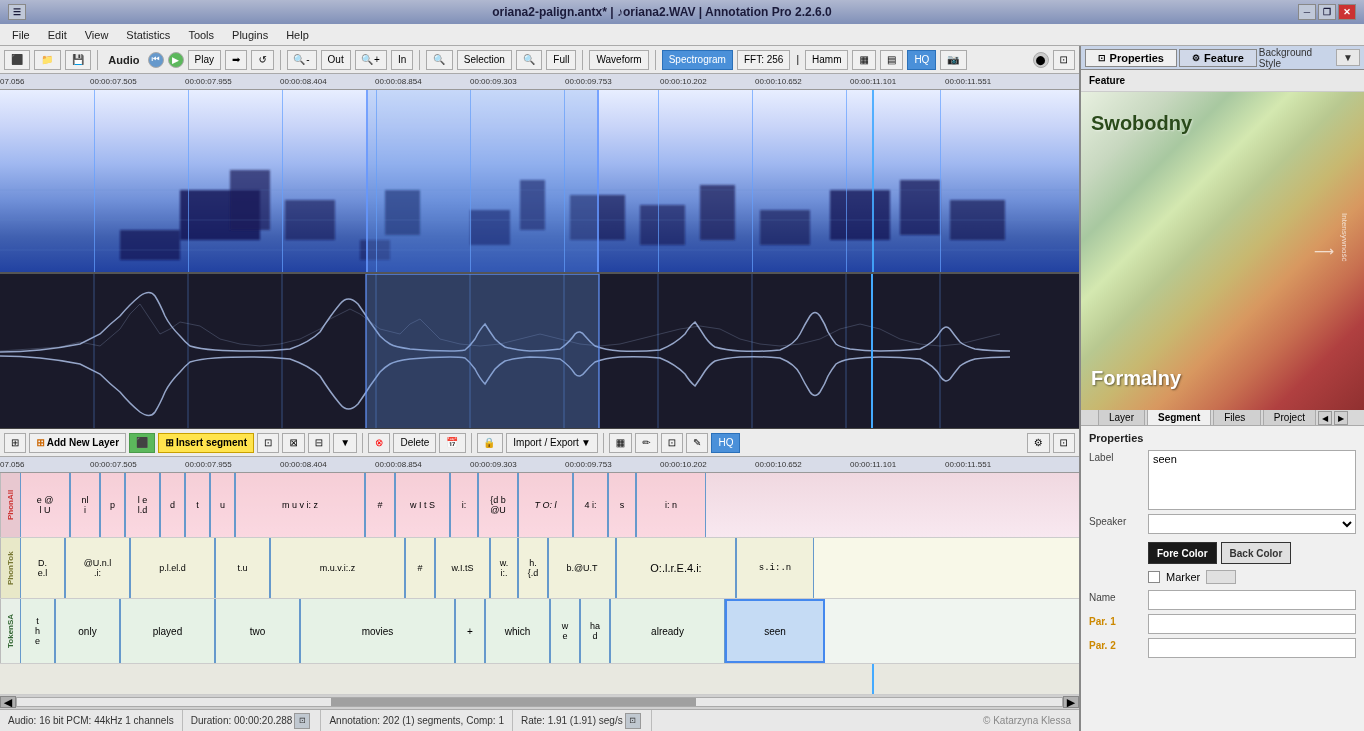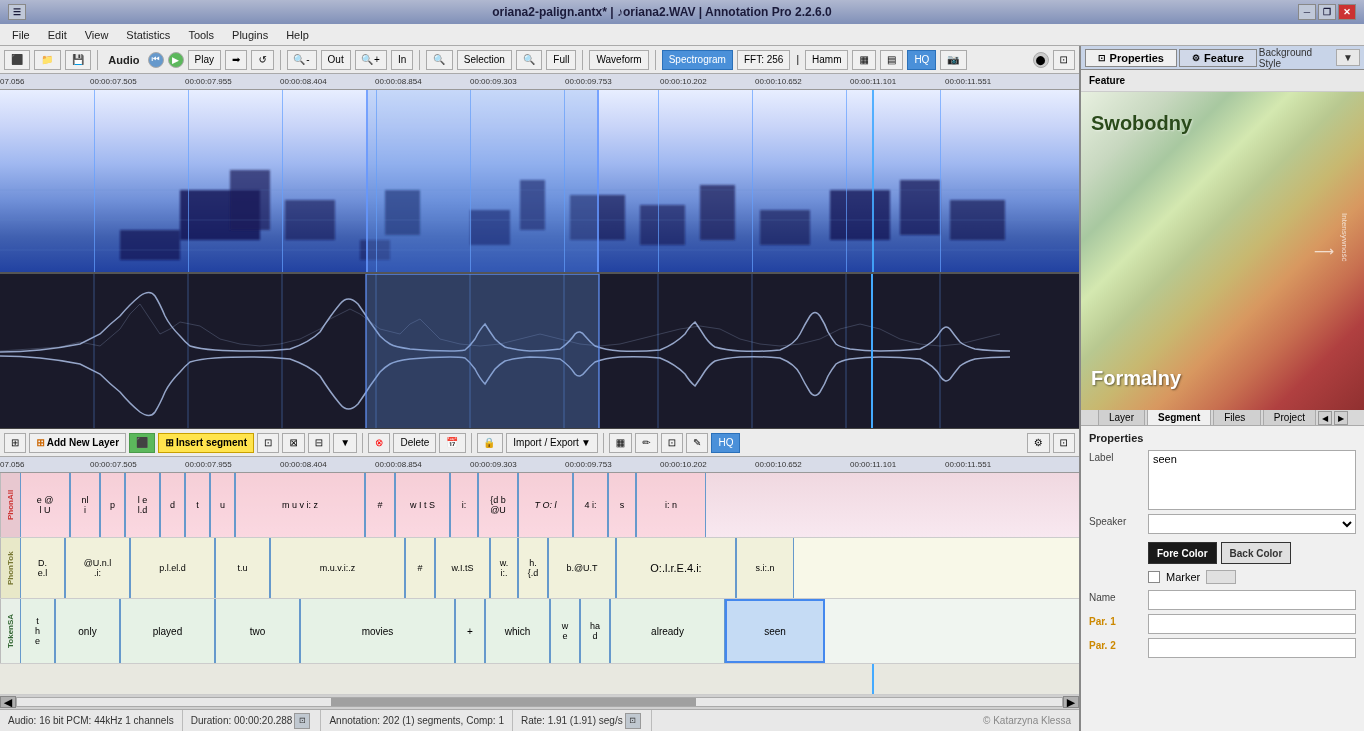--- a/index.html
+++ b/index.html
@@ -754,21 +754,21 @@
               </div>
             <div class="segment" style="width:30px;background:rgba(230,230,200,0.4);">
                 <span style="font-size:9px;">h.<br>{.d</span>
               </div>
             <div class="segment" style="width:68px;background:rgba(230,230,200,0.4);text-align:center;">
                 <span style="font-size:9px;">b.@U.T</span>
               </div>
             <div class="segment" style="width:120px;background:rgba(230,230,200,0.4);">
                 <span style="font-size:11px;">O:.l.r.E.4.i:</span>
               </div>
-            <div class="segment" style="width:58px;background:rgba(230,230,200,0.4);">
+            <div class="segment" style="width:78px;background:rgba(230,230,200,0.4);font-family:Liberation Mono, monospace;">
                 <span style="font-size:9px;">s.i:.n</span>
               </div>
           </div>
         </div>
 
         <div class="layer-row" style="min-height:65px;background:#f0f5f0;">
           <div class="layer-label tokensa">TokenSA</div>
           <div class="layer-content" style="background:#f0f5f0;">
             <div class="segment" style="width:35px;background:rgba(220,240,220,0.5);">
                 <span style="font-size:9px;">t<br>h<br>e</span>

